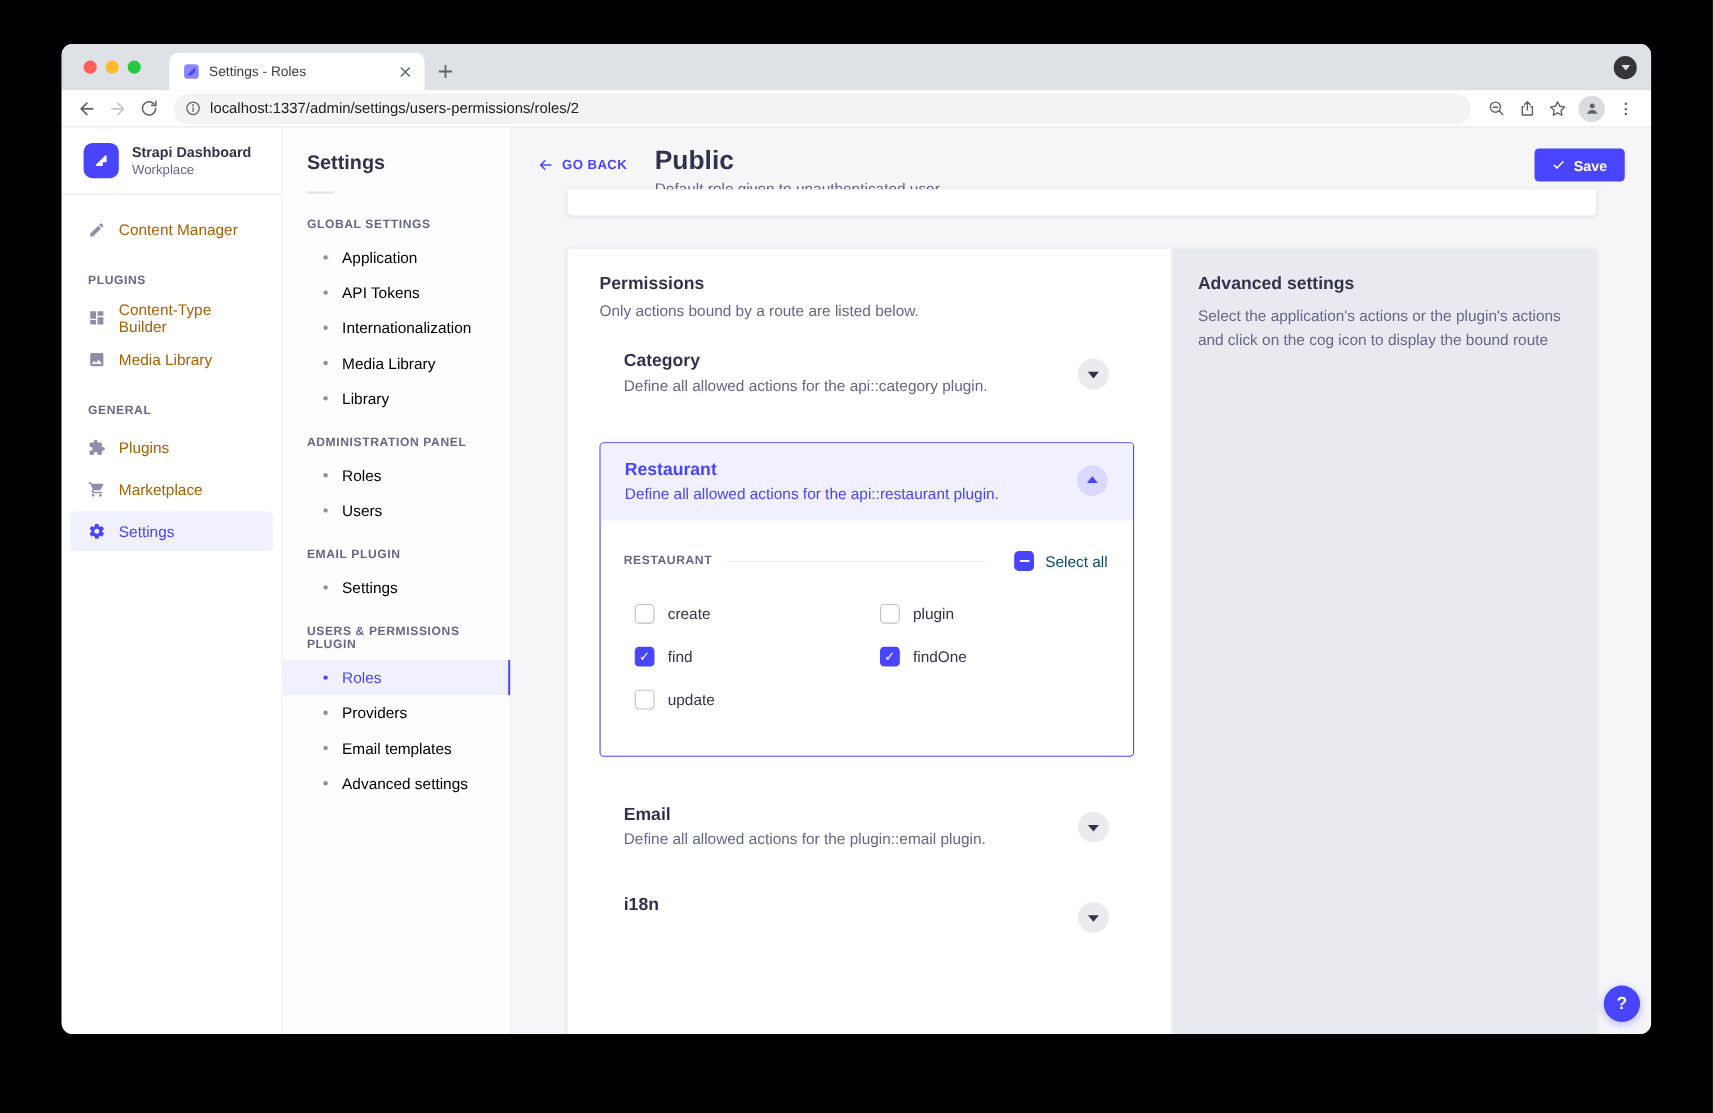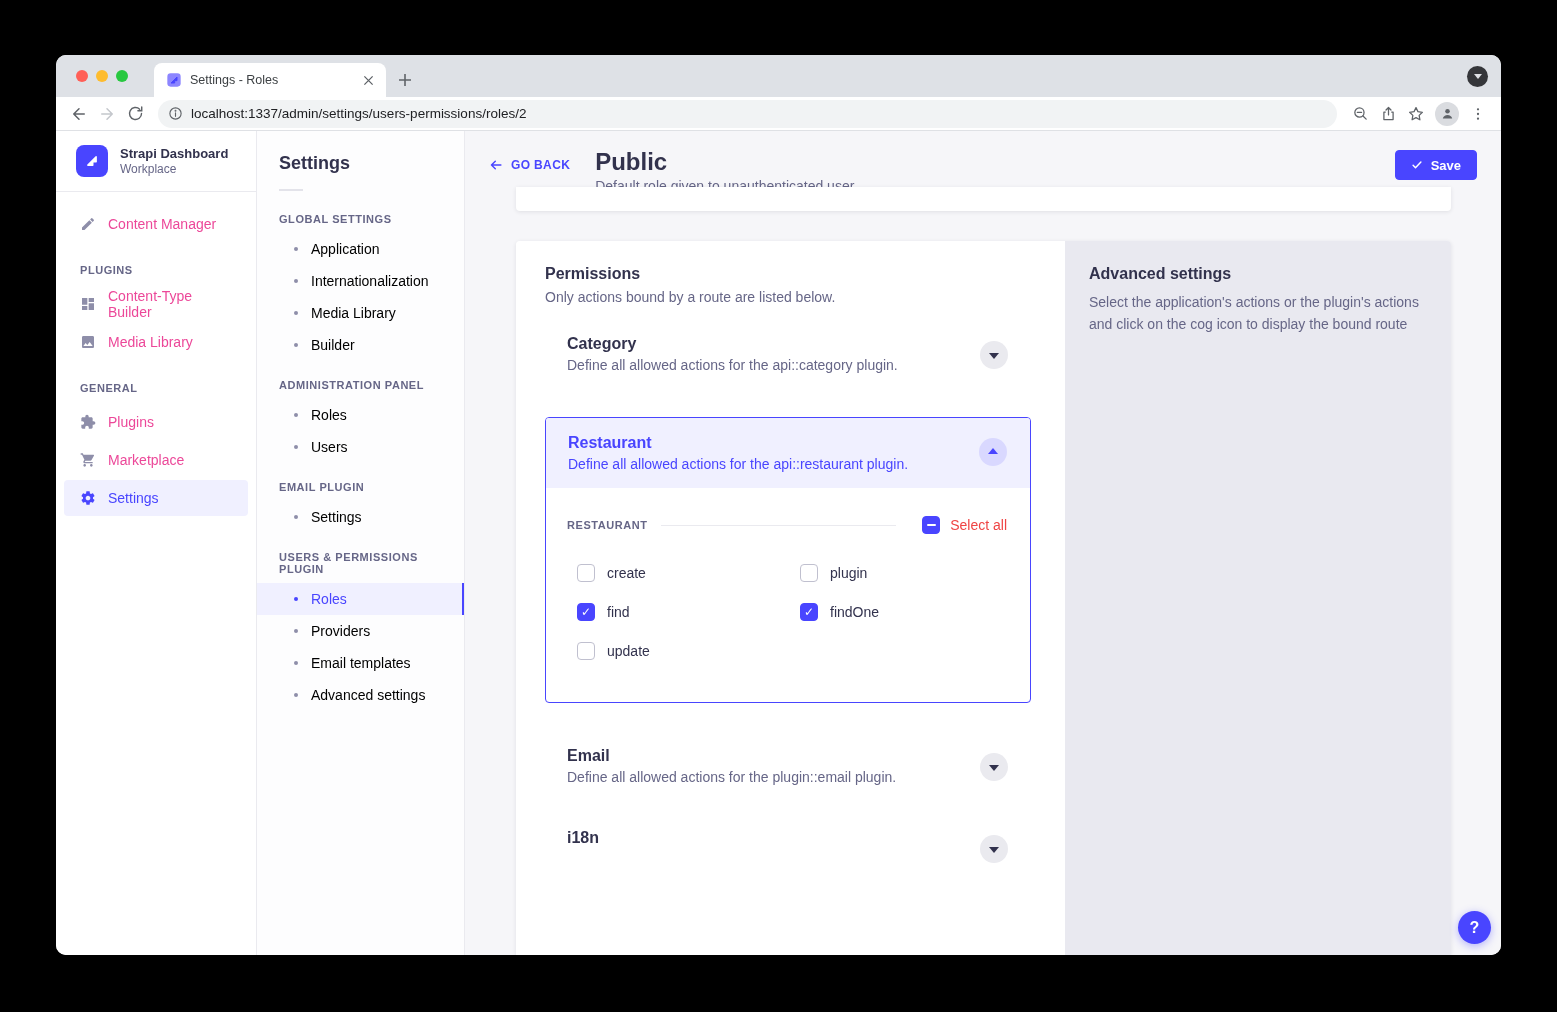--- a/index.html
+++ b/index.html
@@ -1,17 +1,17 @@
 <!DOCTYPE html>
 <html><head>
 <meta charset="utf-8">
 <style>
   * { margin:0; padding:0; box-sizing:border-box; }
   html,body { width:1557px; height:1012px; background:#000; font-family:"Liberation Sans","DejaVu Sans",sans-serif; }
-  .window { position:absolute; left:56px; top:55px; width:1445px; height:900px; border-radius:10px; overflow:hidden; background:#fff; box-shadow:0 25px 70px rgba(0,0,0,.6); display:flex; flex-direction:column; }
+  .window { position:absolute; left:56px; top:40px; width:1445px; height:900px; border-radius:10px; overflow:hidden; background:#fff; box-shadow:0 25px 70px rgba(0,0,0,.6); display:flex; flex-direction:column; }
 
   
   .tabstrip { height:42px; background:#dee1e6; display:flex; align-items:flex-end; flex:none; position:relative; }
   .traffic { position:absolute; left:20px; top:15px; display:flex; gap:8px; }
   .light { width:12px; height:12px; border-radius:50%; }
   .tab { width:232px; height:34px; background:#fff; border-radius:8px 8px 0 0; margin-left:98px; display:flex; align-items:center; padding:0 8px 0 12px; gap:8px; }
   .tab-title { flex:1; font-size:12.5px; color:#3c4043; white-space:nowrap; overflow:hidden; }
   .chromebtn { width:26px; height:26px; border-radius:50%; display:flex; align-items:center; justify-content:center; cursor:pointer; flex:none; }
   .newtab { margin:0 0 4px 6px; }
   .tabsearch { width:21px; height:21px; border-radius:50%; background:#35363a; position:absolute; right:13px; top:11px; display:flex; align-items:center; justify-content:center; cursor:pointer; }
@@ -26,21 +26,21 @@
 
   
   .sidebar { width:201px; background:#fff; border-right:1px solid #eaeaef; display:flex; flex-direction:column; flex:none; }
   .brand { display:flex; align-items:center; gap:12px; padding:14px 16px 14px 20px; }
   .brand-logo { width:32px; height:32px; border-radius:8px; background:#4945ff; display:flex; align-items:center; justify-content:center; flex:none; }
   .brand-title { font-size:13px; font-weight:700; color:#32324d; }
   .brand-sub { font-size:12px; color:#666687; margin-top:1px; }
   .side-divider { height:1px; background:#eaeaef; }
   .side-nav { flex:1; padding-top:12px; overflow:hidden; }
   .side-label { padding:20px 24px 8px; font-size:11px; font-weight:700; letter-spacing:.05em; color:#666687; }
-  .side-item { height:36px; margin:2px 8px; padding:0 16px; border-radius:4px; display:flex; align-items:center; gap:12px; font-size:14px; font-weight:500; color:#ec4899; cursor:pointer; }
+  .side-item { height:36px; margin:2px 8px; padding:0 16px; border-radius:4px; display:flex; align-items:center; gap:12px; font-size:14px; font-weight:500; color:#a16207; cursor:pointer; }
   .side-item .ico { width:16px; height:16px; color:#8e8ea9; display:flex; }
   .side-item.active { background:#f0f0ff; color:#4945ff; }
   .side-item.active .ico { color:#4945ff; }
   .side-user { border-top:1px solid #eaeaef; display:flex; align-items:center; padding:13px 16px 13px 24px; gap:10px; }
   .u-avatar { width:26px; height:26px; border-radius:50%; background:linear-gradient(135deg,#9b97ff,#4945ff); color:#fff; font-size:10px; font-weight:700; display:flex; align-items:center; justify-content:center; flex:none; }
   .u-name { flex:1; font-size:14px; font-weight:600; color:#32324d; }
   .collapse-btn { width:25px; height:25px; border:1px solid #eaeaef; border-radius:7px; background:#fff; color:#8e8ea9; font-size:14px; display:flex; align-items:center; justify-content:center; cursor:pointer; padding-bottom:2px; }
 
   
   .subnav { width:208px; background:#fdfdfe; border-right:1px solid #eaeaef; flex:none; padding-top:22px; overflow:hidden; }
@@ -79,21 +79,21 @@
   .tri-dn { width:0; height:0; border-left:5px solid transparent; border-right:5px solid transparent; border-top:6px solid #32324d; margin-top:2px; }
   .tri-up { width:0; height:0; border-left:5px solid transparent; border-right:5px solid transparent; border-bottom:6px solid #4945ff; margin-bottom:2px; }
   .acc-card { border:1px solid #4945ff; border-radius:4px; overflow:hidden; margin-bottom:44px; background:#fff; }
   .acc-card-head { background:#f0f0ff; padding:16px 23px 16px 22px; display:flex; justify-content:space-between; align-items:flex-start; }
   .acc-card-head .acc-title, .acc-card-head .acc-desc { color:#4945ff; }
   .acc-card-head .togglebtn { background:#d9d8ff; margin-top:4px; }
   .acc-card-body { padding:28px 23px 42px 21px; }
   .group-row { display:flex; align-items:center; }
   .group-label { font-size:11px; font-weight:700; letter-spacing:.05em; color:#666687; flex:none; }
   .group-line { flex:1; height:1px; background:#eaeaef; margin:0 26px 0 14px; }
-  .select-all { display:flex; align-items:center; gap:10px; font-size:14px; color:#ef4444; cursor:pointer; flex:none; }
+  .select-all { display:flex; align-items:center; gap:10px; font-size:14px; color:#0c4a6e; cursor:pointer; flex:none; }
   .cb { width:18px; height:18px; border:1px solid #c0c0cf; border-radius:4px; background:#fff; display:inline-flex; align-items:center; justify-content:center; cursor:pointer; flex:none; }
   .cb.checked { background:#4945ff; border-color:#4945ff; }
   .cb.checked::after { content:"✓"; color:#fff; font-size:12px; font-weight:700; line-height:1; }
   .cb.indet { background:#4945ff; border-color:#4945ff; }
   .cb.indet::after { content:""; width:9px; height:2px; border-radius:1px; background:#fff; }
   .cb-grid { display:grid; grid-template-columns:223px 223px; row-gap:21px; margin:30px 0 0 10px; }
   .cb-item { display:flex; align-items:center; gap:12px; font-size:14px; color:#32324d; }
 
   .help-fab { position:absolute; right:10px; bottom:11px; width:33px; height:33px; border-radius:50%; background:#4945ff; color:#fff; font-size:16px; font-weight:700; border:none; display:flex; align-items:center; justify-content:center; cursor:pointer; box-shadow:0 2px 8px rgba(73,69,255,.4); font-family:inherit; }
 </style>
@@ -264,29 +264,33 @@
       <div class="subnav-title">Settings</div>
       <div class="subnav-rule"></div>
       <div id="subnav-sections">
           <div class="sn-label">GLOBAL SETTINGS</div>
           <div class="sn-item">
             <span class="sn-dot"></span>
             <span>Application</span>
           </div>
           <div class="sn-item">
             <span class="sn-dot"></span>
+            <span>API Tokens</span>
+          </div>
+          <div class="sn-item">
+            <span class="sn-dot"></span>
             <span>Internationalization</span>
           </div>
           <div class="sn-item">
             <span class="sn-dot"></span>
             <span>Media Library</span>
           </div>
           <div class="sn-item">
             <span class="sn-dot"></span>
-            <span>Builder</span>
+            <span>Library</span>
           </div>
           <div class="sn-label">ADMINISTRATION PANEL</div>
           <div class="sn-item">
             <span class="sn-dot"></span>
             <span>Roles</span>
           </div>
           <div class="sn-item">
             <span class="sn-dot"></span>
             <span>Users</span>
           </div>

